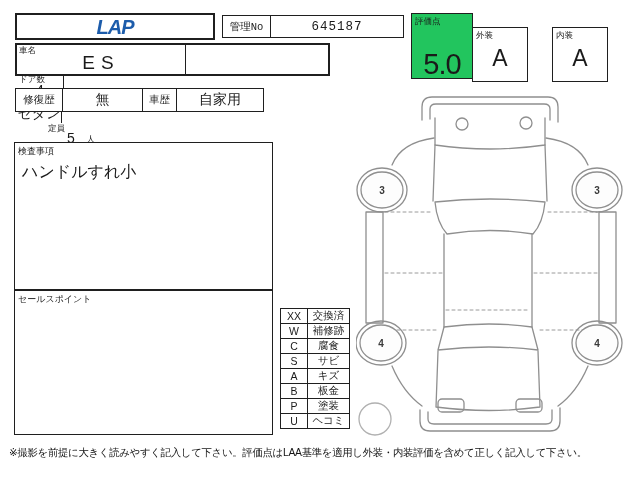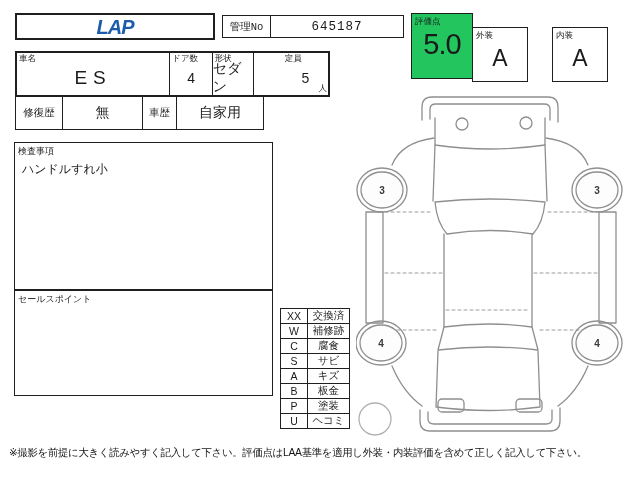--- a/index.html
+++ b/index.html
@@ -17,57 +17,57 @@
 
   .manage-box { left:222px; top:15px; width:182px; height:23px; border:1.5px solid #1f1f1f;
                 display:flex; background:#fff;font-family:Liberation Mono, monospace; }
   .manage-label { width:48px; border-right:1.5px solid #1f1f1f; font-size:10.5px;
                   display:flex; align-items:center; justify-content:center; }
   .manage-value { flex:1; font-size:12.5px; display:flex; align-items:center; justify-content:center;
                   letter-spacing:1px; }
 
   .score-box { left:411px; top:13px; width:62px; height:66px; border:1.5px solid #1f1f1f; background:#22c55e; }
   .score-label { font-size:8.5px; padding:2px 0 0 3px; }
-  .score-value { font-size:29px; text-align:center; margin-top:0; letter-spacing:-1px; }
+  .score-value { font-size:29px; text-align:center; margin-top:20px; letter-spacing:-1px; }
 
   .grade-box { width:56px; height:55px; border:1.5px solid #1f1f1f; background:#fff; }
   .grade-ext { left:472px; top:27px; }
   .grade-int { left:552px; top:27px; }
   .grade-label { font-size:8.5px; padding:2px 0 0 3px; }
   .grade-value { font-size:23px; text-align:center; margin-top:3px; }
 
   
-  .vehicle-table { left:15px; top:51px; width:315px; height:46px; border:2px solid #1f1f1f;
-                   display:flex; background:#fff; }
+  .vehicle-table { left:15px; top:43px; width:315px; height:33px; border:2px solid #1f1f1f;
+                   display:flex; background:#fff;flex-direction:column; }
   .v-cell { border-right:1.5px solid #1f1f1f; display:flex; flex-direction:column; }
   .v-cell:last-child { border-right:none;margin-left:29px; }
   .v-label { font-size:8.5px; padding:1px 0 0 2px; line-height:1.1; white-space:nowrap; }
   .v-value { flex:1; display:flex; align-items:center; justify-content:center;
              font-size:14px; margin-top:-3px; }
   .v-name  { width:169px; }
   .v-doors { width:47px; }
   .v-shape { width:45px; }
   .v-cap   { width:50px; position:relative; }
   .v-name .v-value { font-size:19px; letter-spacing:6px; }
   .v-cap-unit { position:absolute; right:1px; bottom:0; font-size:8.5px; }
 
   
-  .history-table { left:15px; top:96px; width:249px; height:34px; border:1.5px solid #1f1f1f;
+  .history-table { left:15px; top:88px; width:249px; height:24px; border:1.5px solid #1f1f1f;
                    display:flex; background:#fff; }
   .h-cell { border-right:1.5px solid #1f1f1f; display:flex; align-items:center; justify-content:center; }
   .h-cell:last-child { border-right:none; }
   .h-label { font-size:10.5px; }
   .h-value { font-size:14px; }
   .h-c1 { width:47px; } .h-c2 { width:80px; } .h-c3 { width:34px; } .h-c4 { flex:1; }
 
   
   .inspection-box { left:14px; top:142px; width:259px; height:148px; border:1.5px solid #1f1f1f; background:#fff; }
-  .salespoint-box { left:14px; top:290px; width:259px; height:106px; border:1.5px solid #1f1f1f; background:#fff; }
+  .salespoint-box { left:14px; top:290px; width:259px; height:145px; border:1.5px solid #1f1f1f; background:#fff; }
   .box-label { font-size:9px; padding:2px 0 0 3px; }
-  .inspection-lines { padding:4px 0 0 7px; font-size:12px; line-height:1.2; }
+  .inspection-lines { padding:4px 0 0 7px; font-size:16px; line-height:1.2; }
 
   
   .legend-table { left:280px; top:308px; width:70px; border-collapse:collapse; background:#fff; }
   .legend-table td { border:1px solid #1f1f1f; font-size:10.5px; height:15px;
                      text-align:center; padding:0 1px; white-space:nowrap; }
   .legend-code { width:27px;border-radius:6px; }
 
   
   .car-diagram { left:356px; top:93px; width:282px; height:352px; }
 

